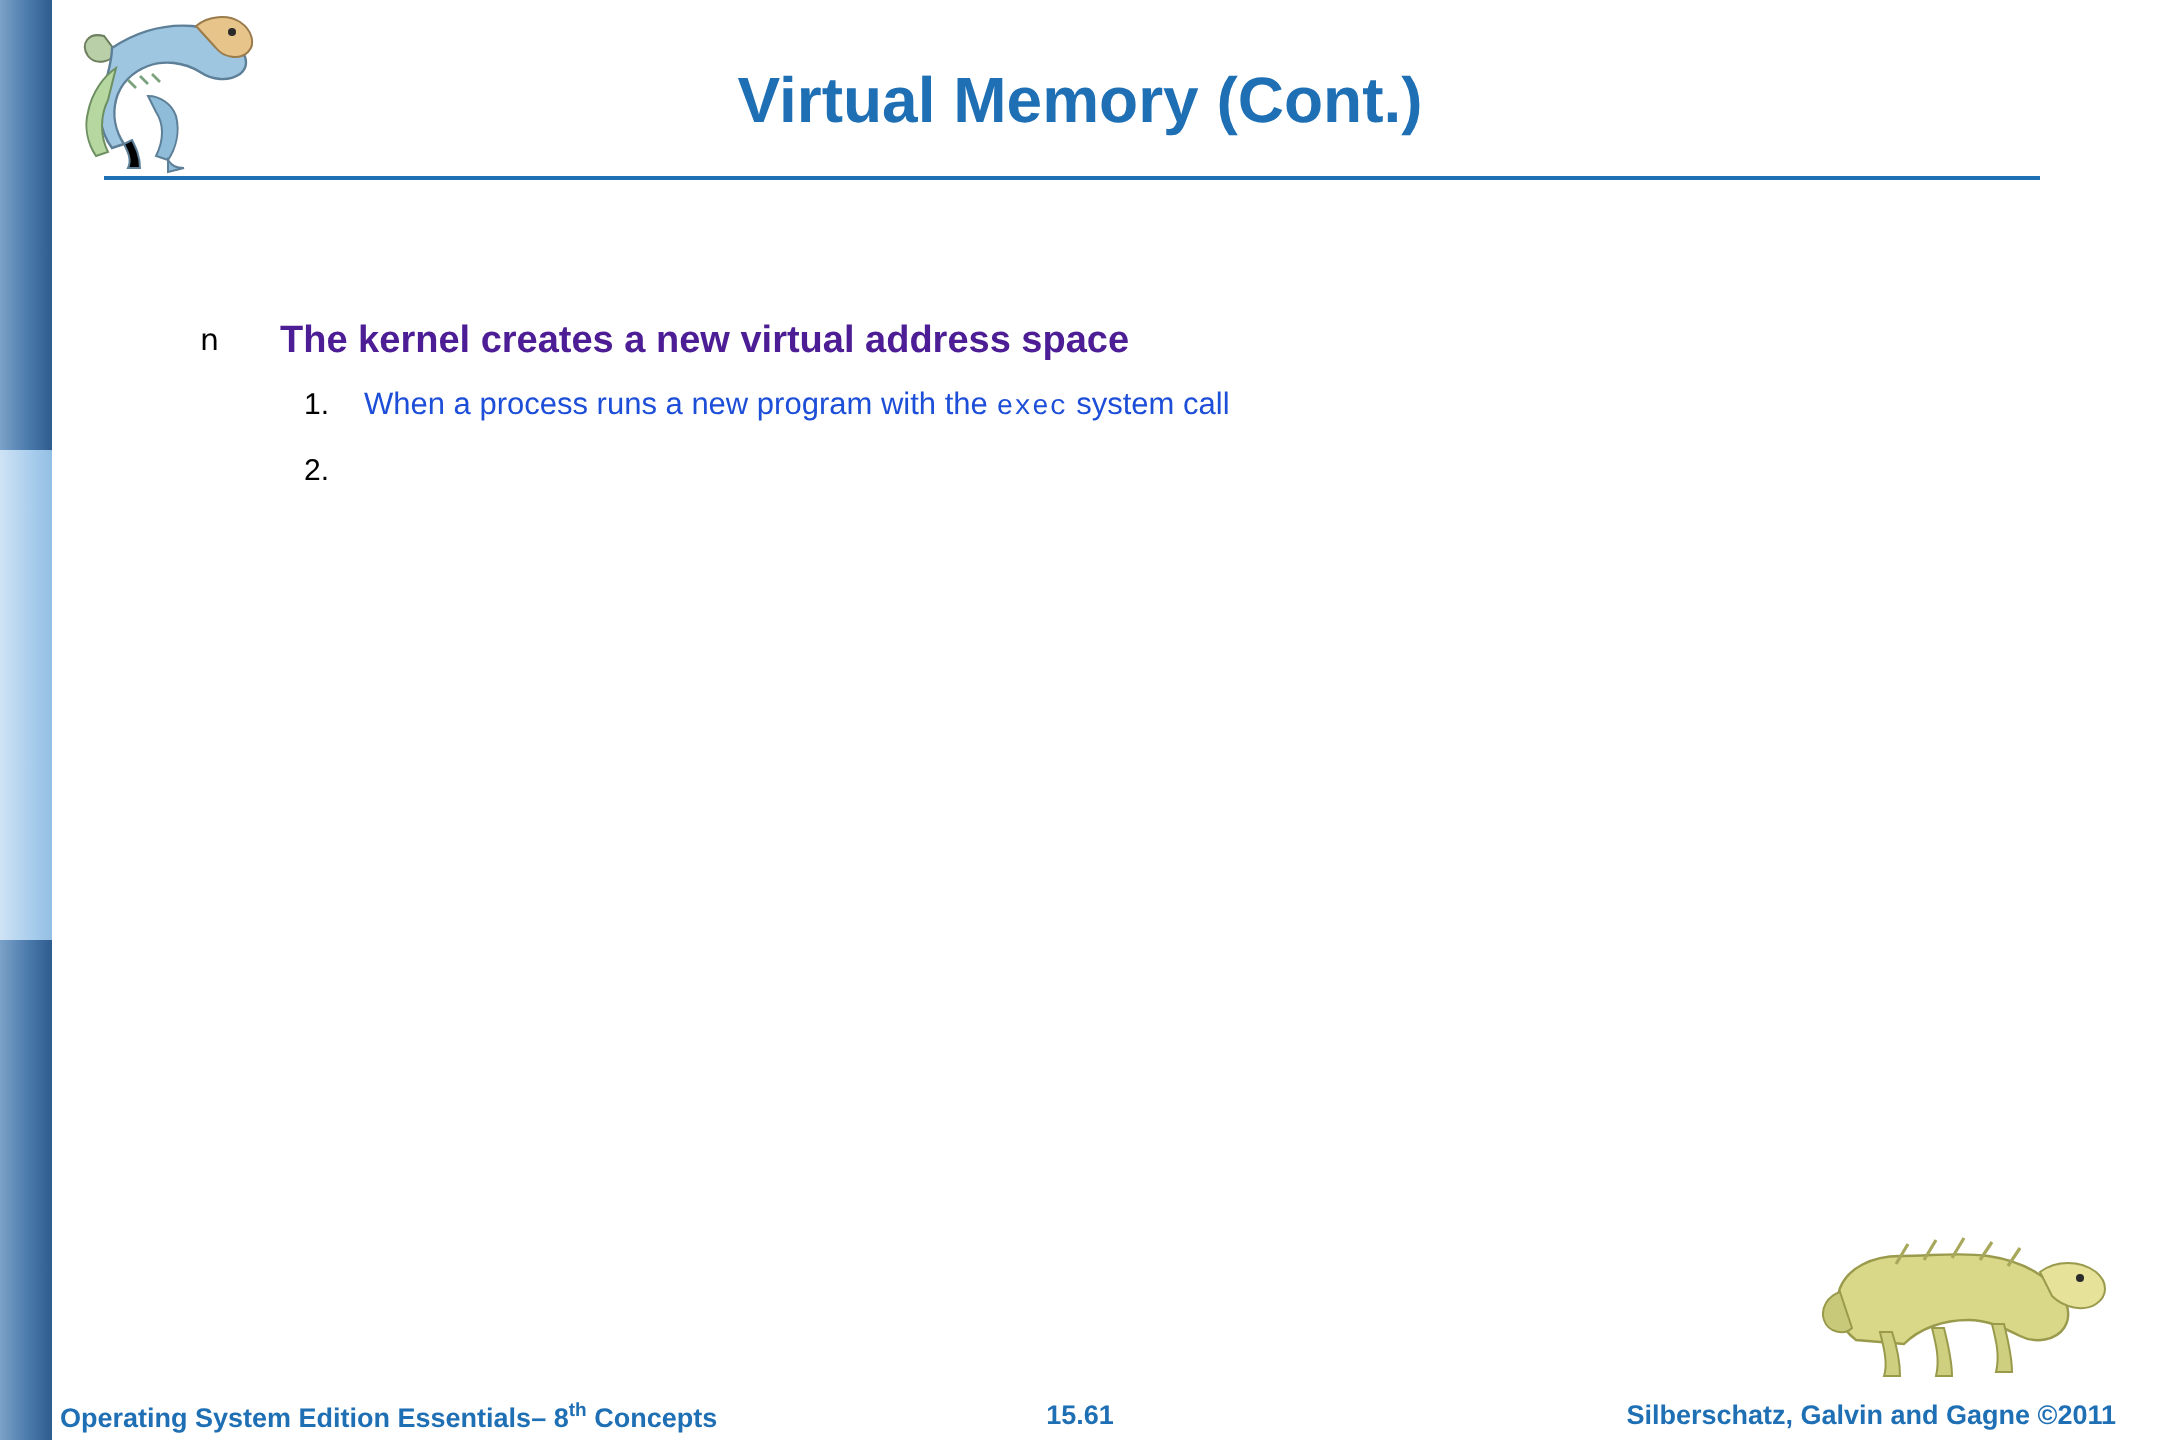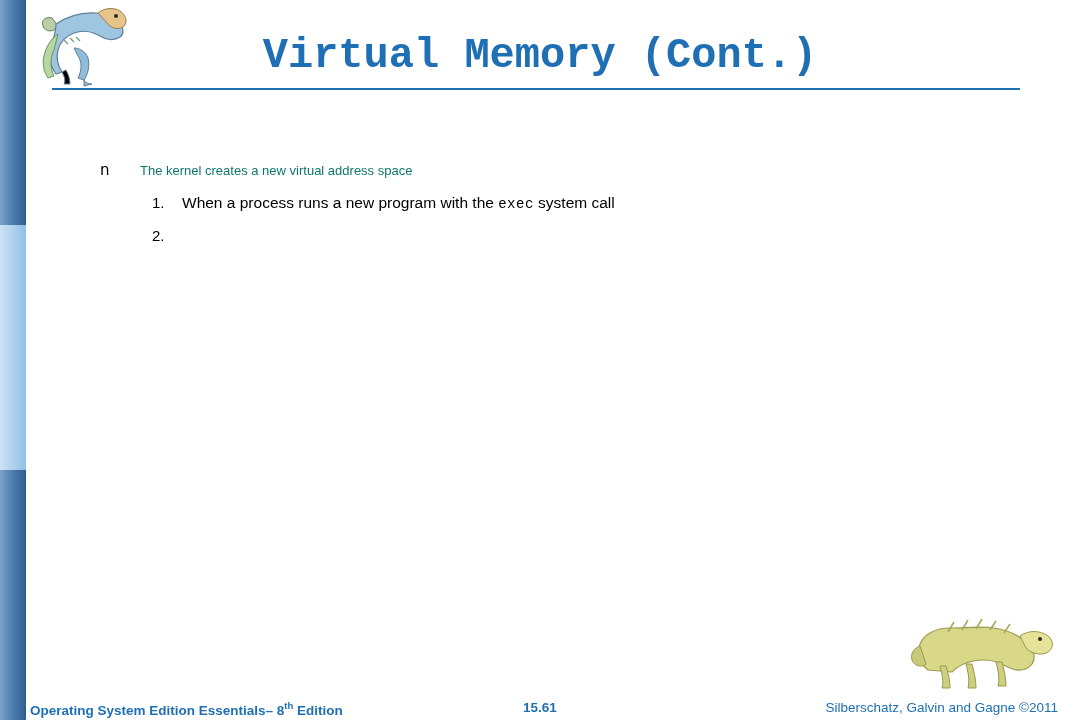--- a/index.html
+++ b/index.html
@@ -43,25 +43,25 @@
     background: linear-gradient(to right, #7ba2c8 0%, #4a79ab 55%, #2f5c8f 100%);
   }
 
   
   .slide-title {
     position: absolute;
     left: 60px;
     top: 32px;
     width: 960px;
     text-align: center;
-    font-size: 42px;
+    font-size: 32px;
     font-weight: bold;
     color: #1f6fb4;
     letter-spacing: 0px;
-    font-family: Liberation Mono, monospace;
+    font-family: Liberation Sans, sans-serif;
   }
   .title-rule {
     position: absolute;
     left: 52px;
     top: 88px;
     width: 968px;
     height: 2px;
     background: #1f6fb4;
   }
 
@@ -95,42 +95,43 @@
   }
   .bullet-marker {
     font-family: "DejaVu Sans", sans-serif;
     font-size: 15px;
     color: #000000;
     line-height: 20px;
     width: 40px;
     flex: 0 0 40px;
   }
   .bullet-text {
-    font-size: 13px;
-    color: #0f766e;
+    font-size: 19px;
+    color: #4c1d95;
     line-height: 21px;
+    font-weight: bold;
   }
   .sub-list {
     margin-top: 10px;
     margin-left: 52px;
   }
   .sub-row {
     display: flex;
     align-items: baseline;
     margin-bottom: 13px;
   }
   .sub-num {
     width: 30px;
     flex: 0 0 30px;
     font-size: 15px;
     color: #000000;
   }
   .sub-text {
     font-size: 15.5px;
-    color: #000000;
+    color: #1d4ed8;
     line-height: 20px;
   }
   .mono {
     font-family: "Liberation Mono", "DejaVu Sans Mono", monospace;
     font-size: 14px;
     letter-spacing: 0.5px;
   }
 
   
   .footer-left {
@@ -150,21 +151,21 @@
     text-align: center;
     font-size: 13.5px;
     font-weight: bold;
     color: #1f6fb4;
   }
   .footer-right {
     position: absolute;
     right: 22px;
     top: 700px;
     font-size: 13.5px;
-    font-weight: normal;
+    font-weight: bold;
     color: #1f6fb4;
     white-space: nowrap;
   }
   .sup { font-size: 9.5px; vertical-align: super; margin-top: 10px; }
 </style>
 </head>
 <body>
 
 <div class="left-bar">
   <div class="seg1"></div>
@@ -225,16 +226,16 @@
       <path d="M10 32 C4 34 0 40 2 46 C4 52 12 54 16 50 Z" fill="#c9c97a" stroke="#9a9a4c" stroke-width="1"></path>
       <path d="M30 52 C32 60 34 68 32 74 L40 74 C40 66 38 58 36 52 Z" fill="#cfcf80" stroke="#9a9a4c" stroke-width="1"></path>
       <path d="M56 50 C58 58 60 66 58 74 L66 74 C66 66 64 58 62 50 Z" fill="#cfcf80" stroke="#9a9a4c" stroke-width="1"></path>
       <path d="M86 48 C88 56 90 64 88 72 L96 72 C96 64 94 56 92 48 Z" fill="#cfcf80" stroke="#9a9a4c" stroke-width="1"></path>
       <path d="M38 18 L44 8 M52 16 L58 6 M66 15 L72 5 M80 16 L86 7 M94 19 L100 10" stroke="#a8a85c" stroke-width="1.6"></path>
     </g>
   </svg>
 </div>
 
 <div class="footer-left">
-  <span>Operating System Edition Essentials</span><span>– 8</span><span class="sup">th</span><span> Edition</span>
+  <span>Operating System Edition Essentials</span><span>– 8</span><span class="sup">th</span><span> Concepts</span>
 </div>
 <div class="footer-center">15.61</div>
 <div class="footer-right">Silberschatz, Galvin and Gagne ©2011</div>
 
 </body></html>

